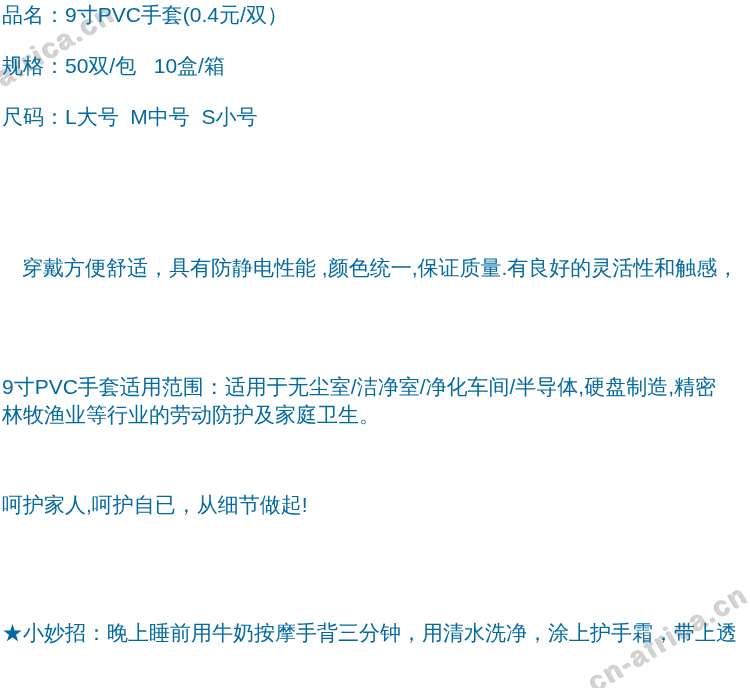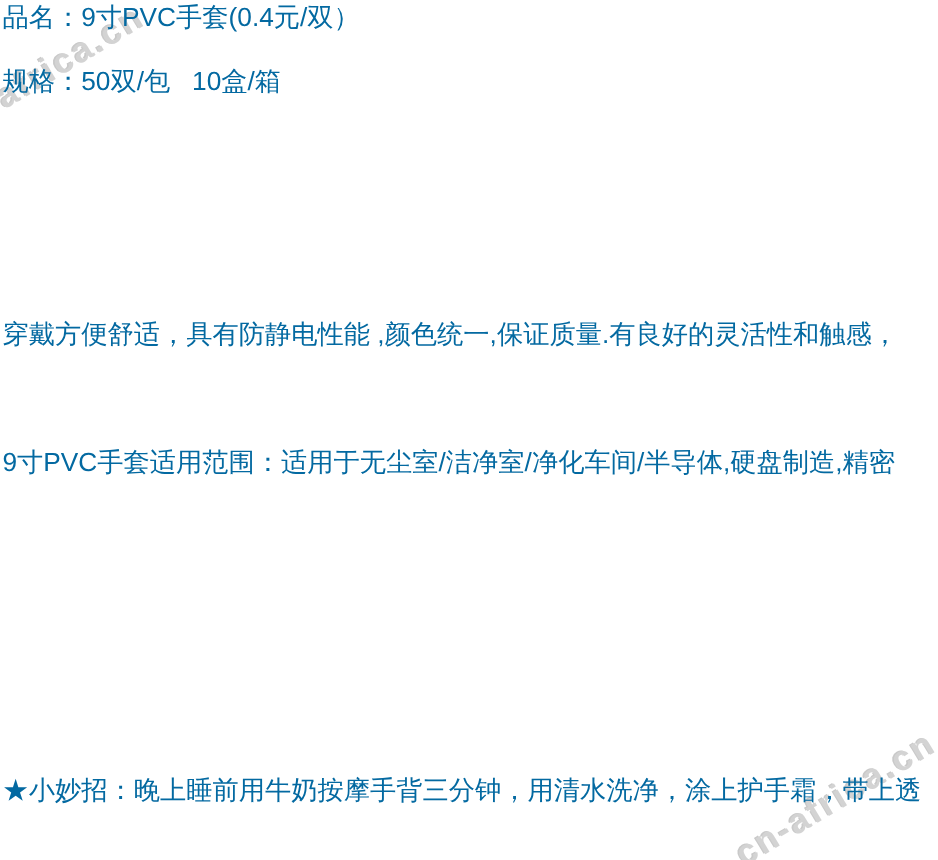--- a/index.html
+++ b/index.html
@@ -23,21 +23,21 @@
   }
   .line {
     position: absolute;
     left: 2px;
     line-height: 28px;
   }
   .para {
     position: absolute;
     left: 2px;
   }
-  .para-quality .pline { line-height: 29px; }
+  .para-quality .pline { line-height: 29px; margin-left: 20px; }
   .para-scope   .pline { line-height: 28px; }
   .para-care    .pline { line-height: 26px; }
   .para-tip     .pline { line-height: 26px; }
 
   .watermark {
     position: absolute;
     font-size: 28px;
     font-weight: bold;
     letter-spacing: 2px;
     color: #c9c9c9;
@@ -56,30 +56,33 @@
 <div class="page">
 
   <div class="watermark wm-top-left">cn-africa.cn</div>
 
   <div class="watermark wm-bottom-right">cn-africa.cn</div>
 
   <div class="line" style="top:1px">品名：9寸PVC手套(0.4元/双）</div>
 
   <div class="line" style="top:52px">规格：50双/包   10盒/箱</div>
 
+  <div class="line" style="top:103px">尺码：L大号  M中号  S小号</div>
 
 
   <div class="para para-quality" style="top:253px">
     <div class="pline">穿戴方便舒适，具有防静电性能 ,颜色统一,保证质量.有良好的灵活性和触感，</div>
   </div>
 
-  <div class="para para-scope" style="top:357px">
+  <div class="para para-scope" style="top:373px">
     <div class="pline">9寸PVC手套适用范围：适用于无尘室/洁净室/净化车间/半导体,硬盘制造,精密</div>
+    <div class="pline">林牧渔业等行业的劳动防护及家庭卫生。</div>
   </div>
 
   <div class="para para-care" style="top:492px">
+    <div class="pline">呵护家人,呵护自已，从细节做起!</div>
   </div>
 
   <div class="para para-tip" style="top:620px">
     <div class="pline">★小妙招：晚上睡前用牛奶按摩手背三分钟，用清水洗净，涂上护手霜，带上透</div>
   </div>
 
 </div>
 
 </body></html>

